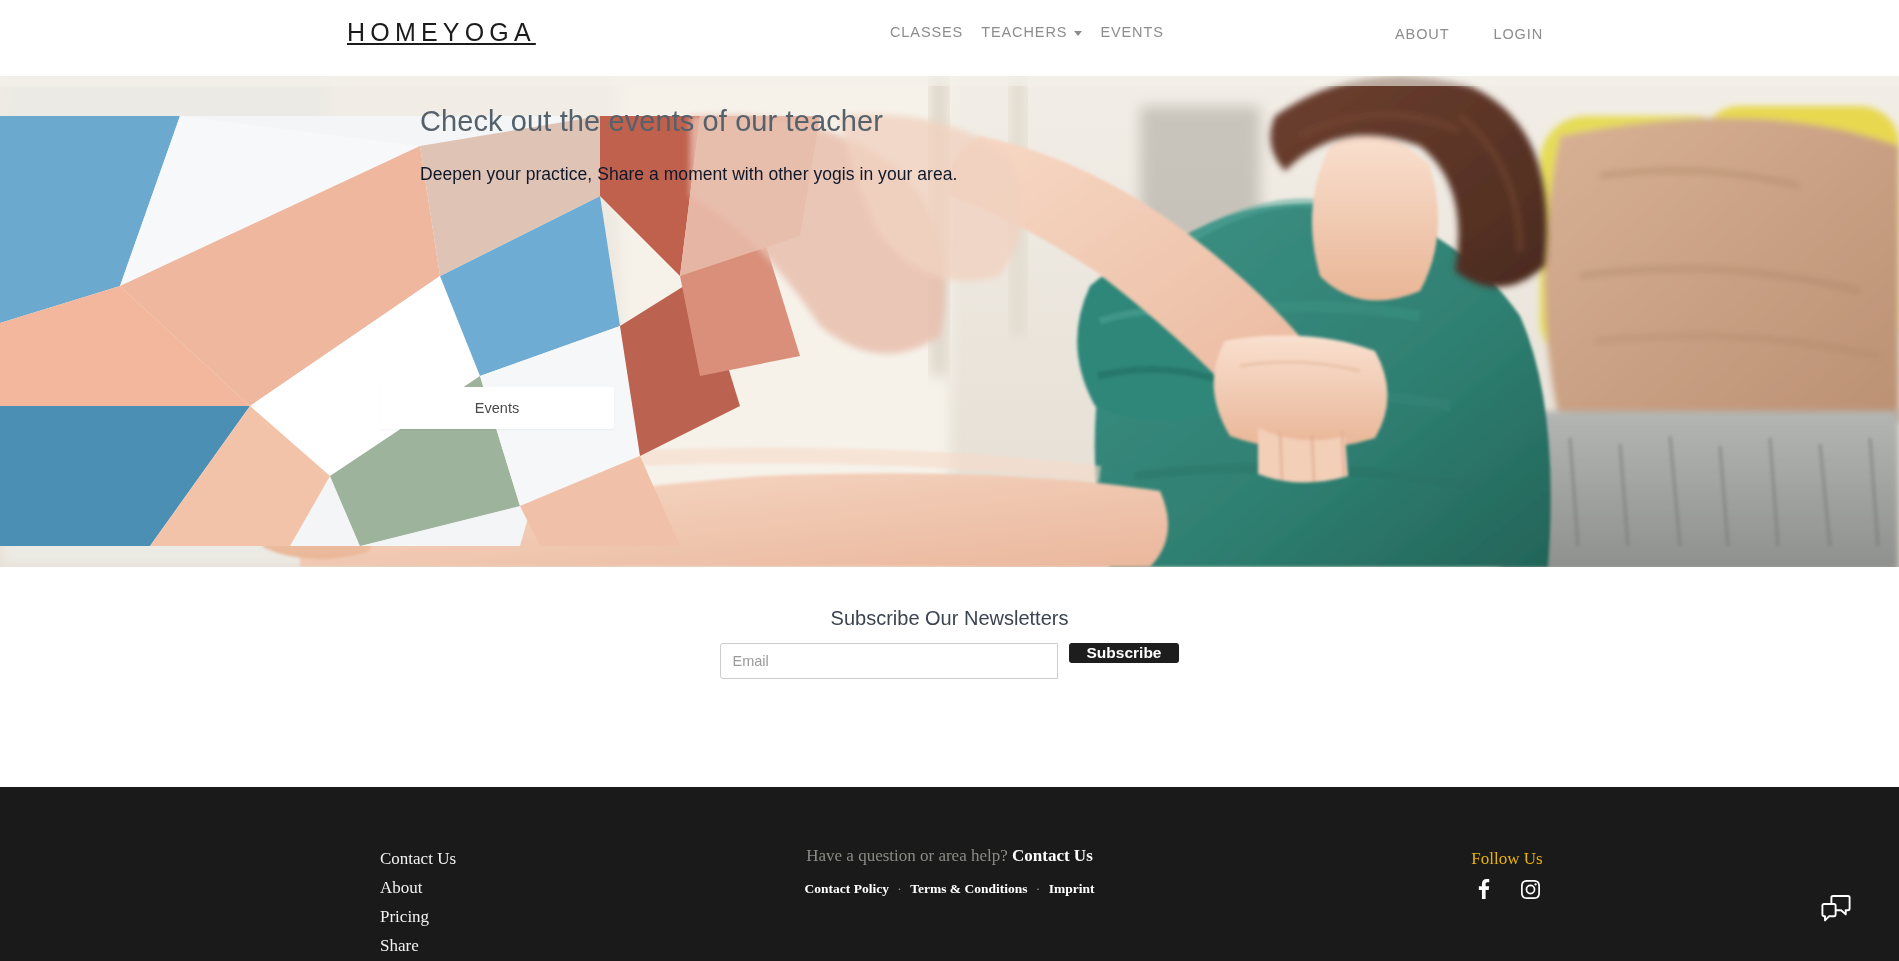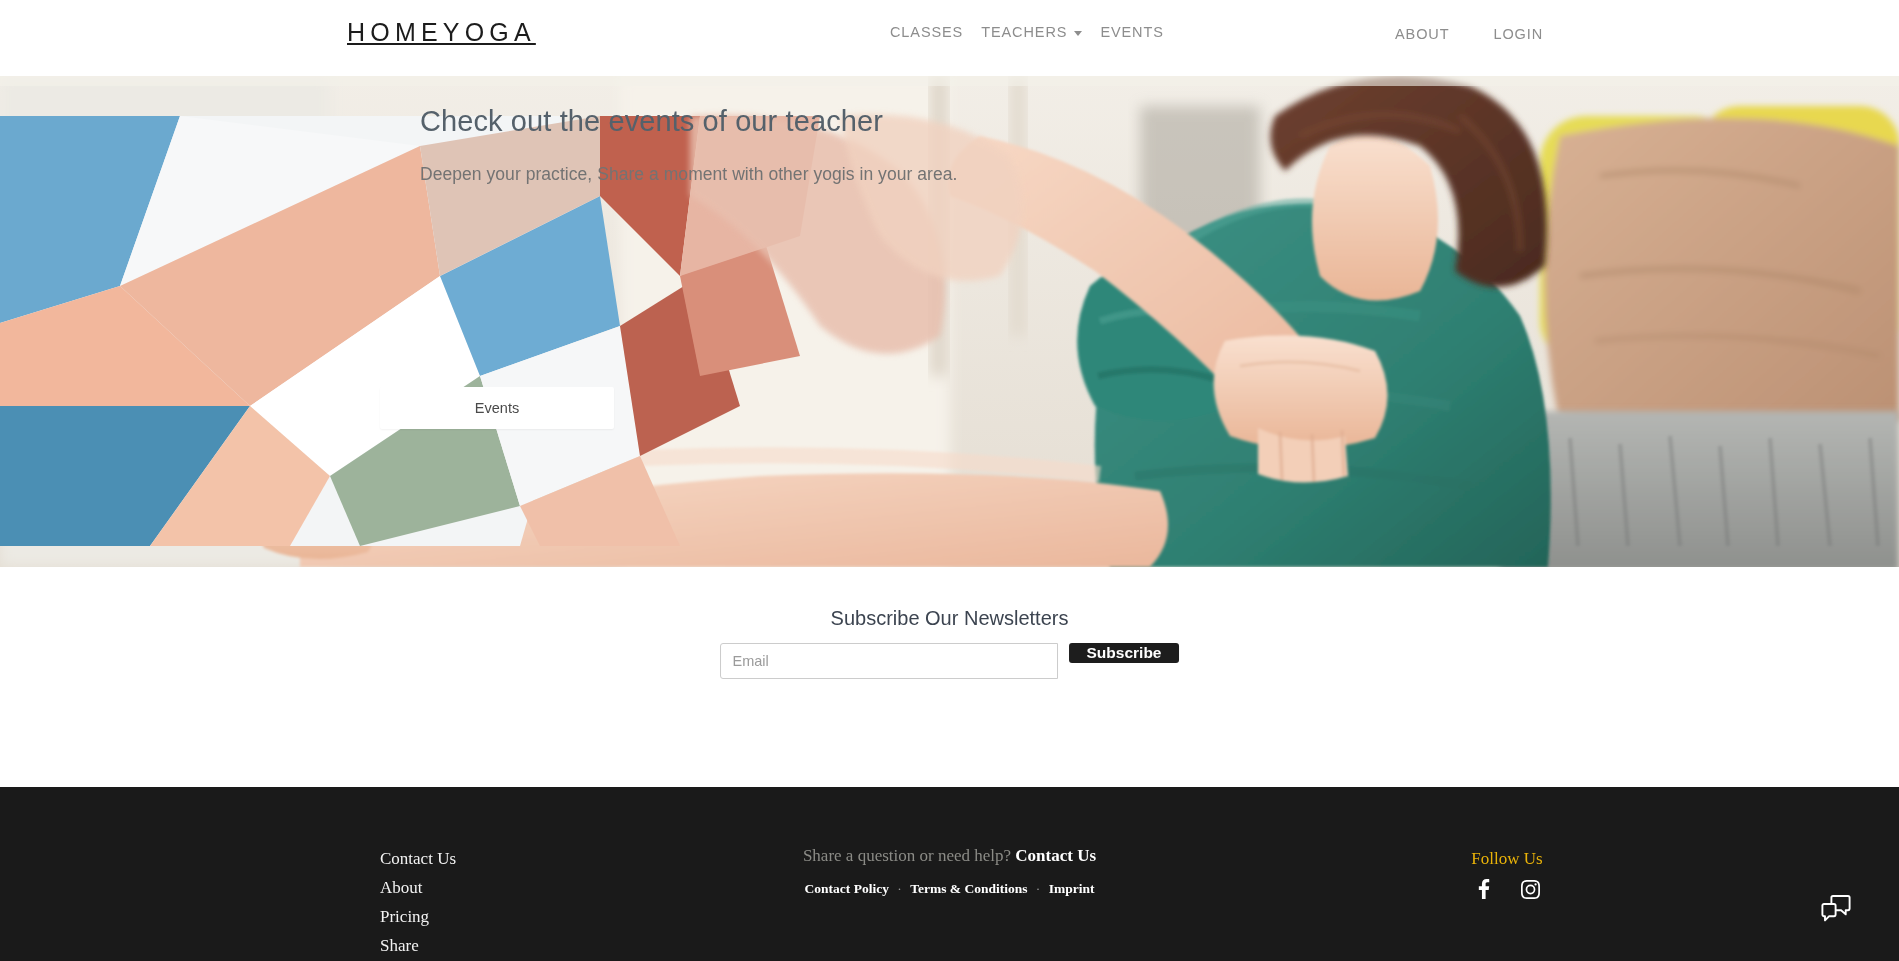--- a/index.html
+++ b/index.html
@@ -105,21 +105,21 @@
     color: #55616b;
     letter-spacing: 0.1px;
     line-height: 1.2;
     white-space: nowrap;
   }
 
   .hero-sub {
     margin-top: 25px;
     font-size: 17.5px;
     font-weight: 400;
-    color: #737373;
+    color: #0f172a;
     letter-spacing: 0.05px;
     white-space: nowrap;
   }
 
   .events-btn {
     position: absolute;
     left: 380px;
     top: 311px;
     width: 234px;
     height: 42px;
@@ -477,21 +477,21 @@
 
   <div class="footer-links">
     <a class="footer-link" href="#">Contact Us</a>
     <a class="footer-link" href="#">About</a>
     <a class="footer-link" href="#">Pricing</a>
     <a class="footer-link" href="#">Share</a>
   </div>
 
   <div class="footer-center">
     <div class="help-line">
-      <span>Share a question or need help?</span>
+      <span>Have a question or area help?</span>
       <a class="help-cta" href="#">Contact Us</a>
     </div>
     <div class="legal-line">
       <a class="legal-link" href="#">Contact Policy</a>
       <span class="legal-sep">·</span>
       <a class="legal-link" href="#">Terms &amp; Conditions</a>
       <span class="legal-sep">·</span>
       <a class="legal-link" href="#">Imprint</a>
     </div>
   </div>

